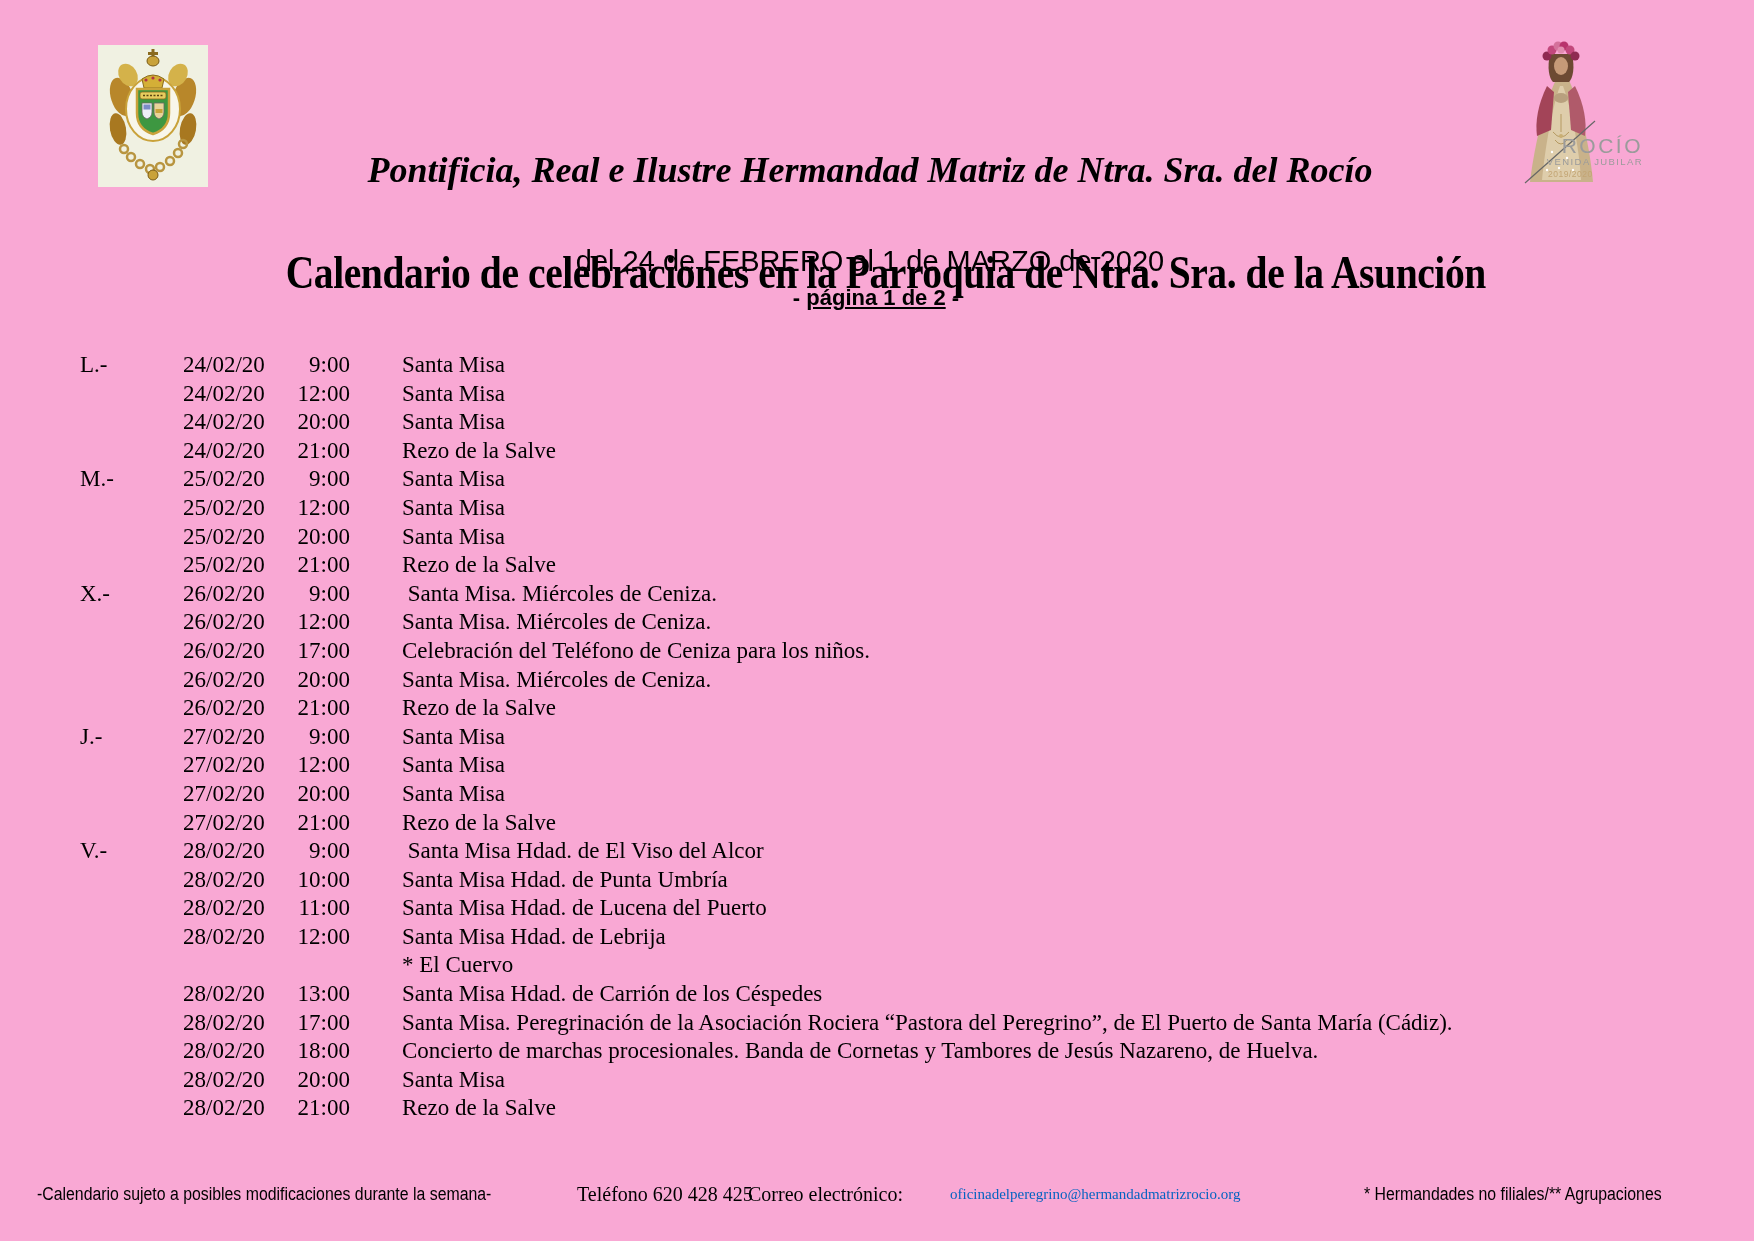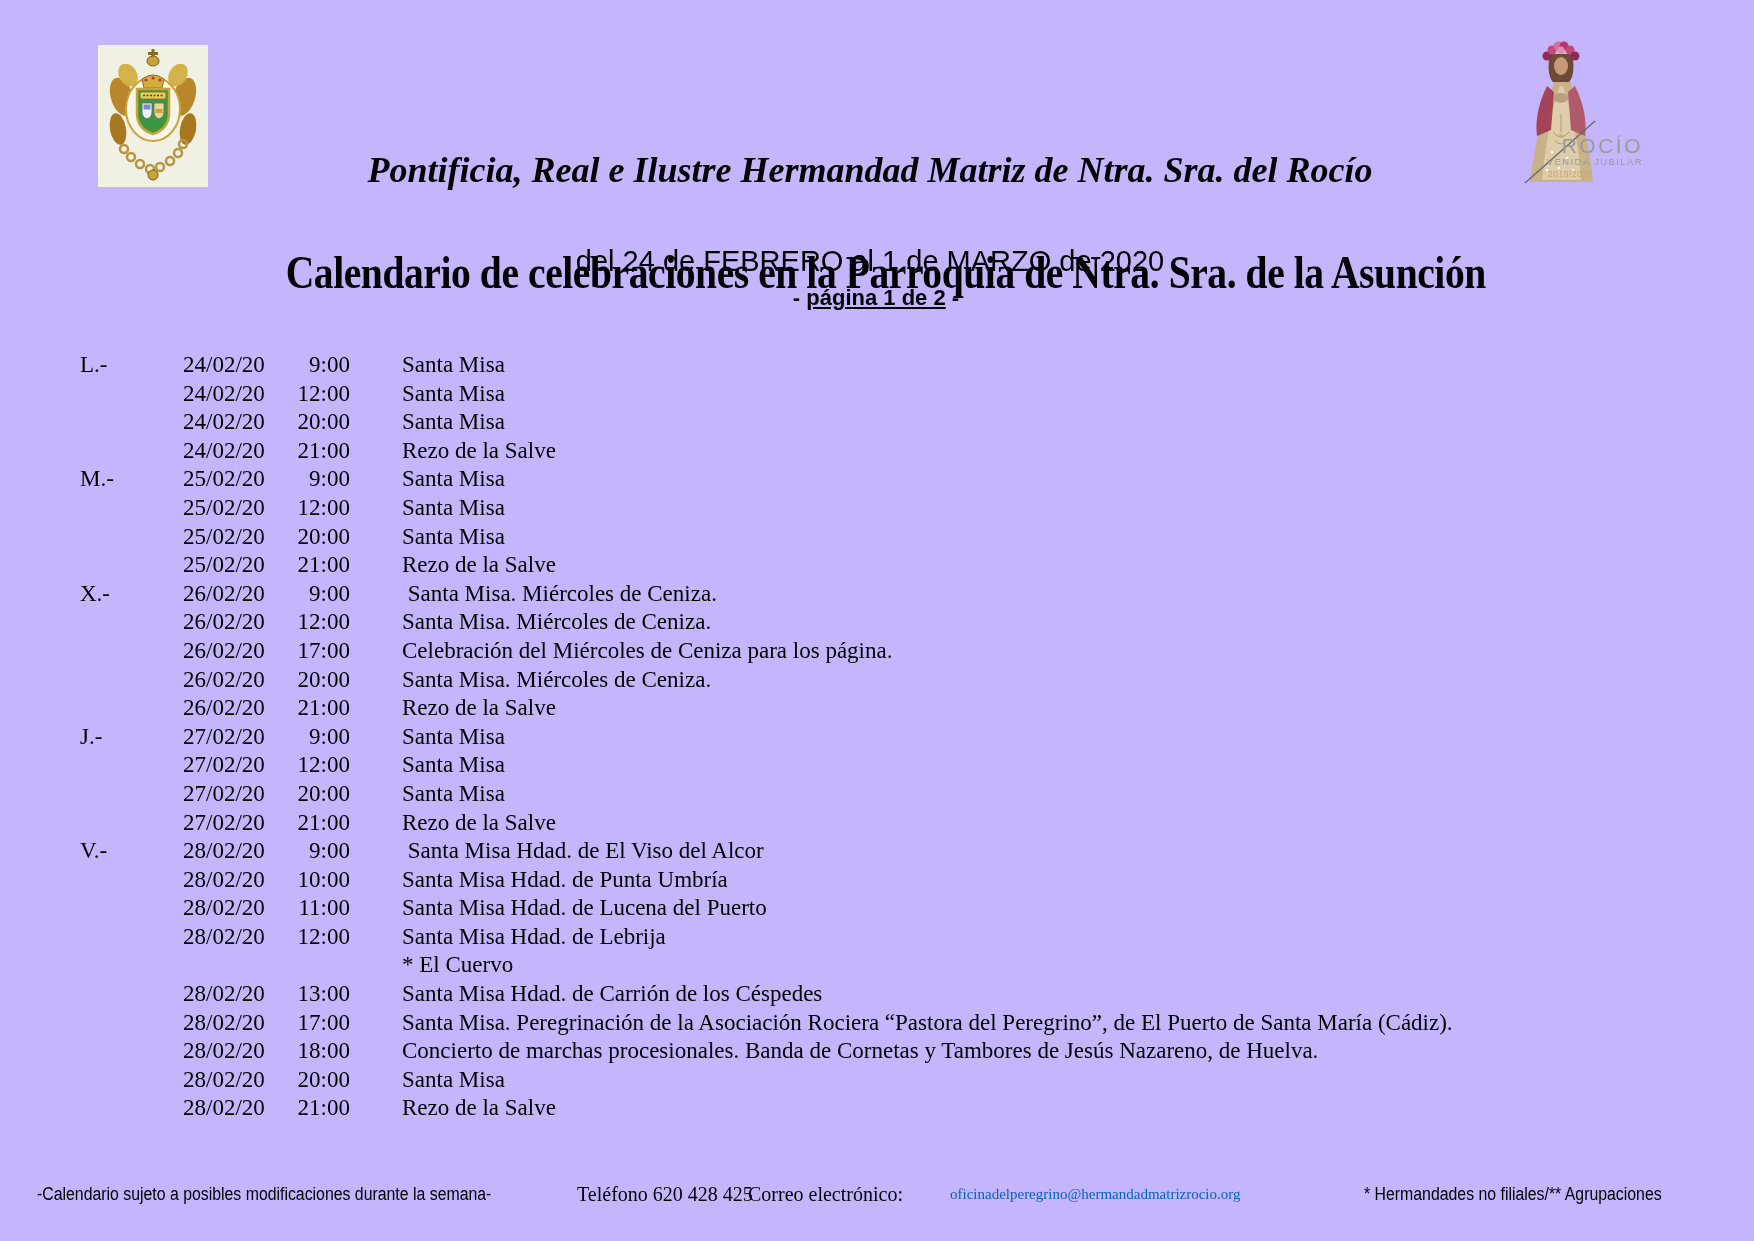--- a/index.html
+++ b/index.html
@@ -1,21 +1,21 @@
 <!DOCTYPE html>
 <html><head>
 <meta charset="utf-8">
 <style>
   * { box-sizing: border-box; margin: 0; padding: 0; }
   html, body { background: #888; }
   .page {
     position: relative;
     width: 1754px;
     height: 1241px;
-    background: #c4b5fd;
+    background: #f9a8d4;
     overflow: hidden;
     font-family: "Liberation Serif", serif;
     color: #000;
     margin: 0 auto;
   }
 
   
   .crest { position: absolute; left: 98px; top: 45px; }
   .rocio-logo { position: absolute; left: 1505px; top: 36px; }
 
@@ -246,21 +246,21 @@
       <div class="srow">
       <span class="c-day"></span>
       <span class="c-date">26/02/20</span>
       <span class="c-time">12:00</span>
       <span class="c-desc">Santa Misa. Miércoles de Ceniza.</span>
     </div>
       <div class="srow">
       <span class="c-day"></span>
       <span class="c-date">26/02/20</span>
       <span class="c-time">17:00</span>
-      <span class="c-desc">Celebración del Miércoles de Ceniza para los página.</span>
+      <span class="c-desc">Celebración del Teléfono de Ceniza para los niños.</span>
     </div>
       <div class="srow">
       <span class="c-day"></span>
       <span class="c-date">26/02/20</span>
       <span class="c-time">20:00</span>
       <span class="c-desc">Santa Misa. Miércoles de Ceniza.</span>
     </div>
       <div class="srow">
       <span class="c-day"></span>
       <span class="c-date">26/02/20</span>

